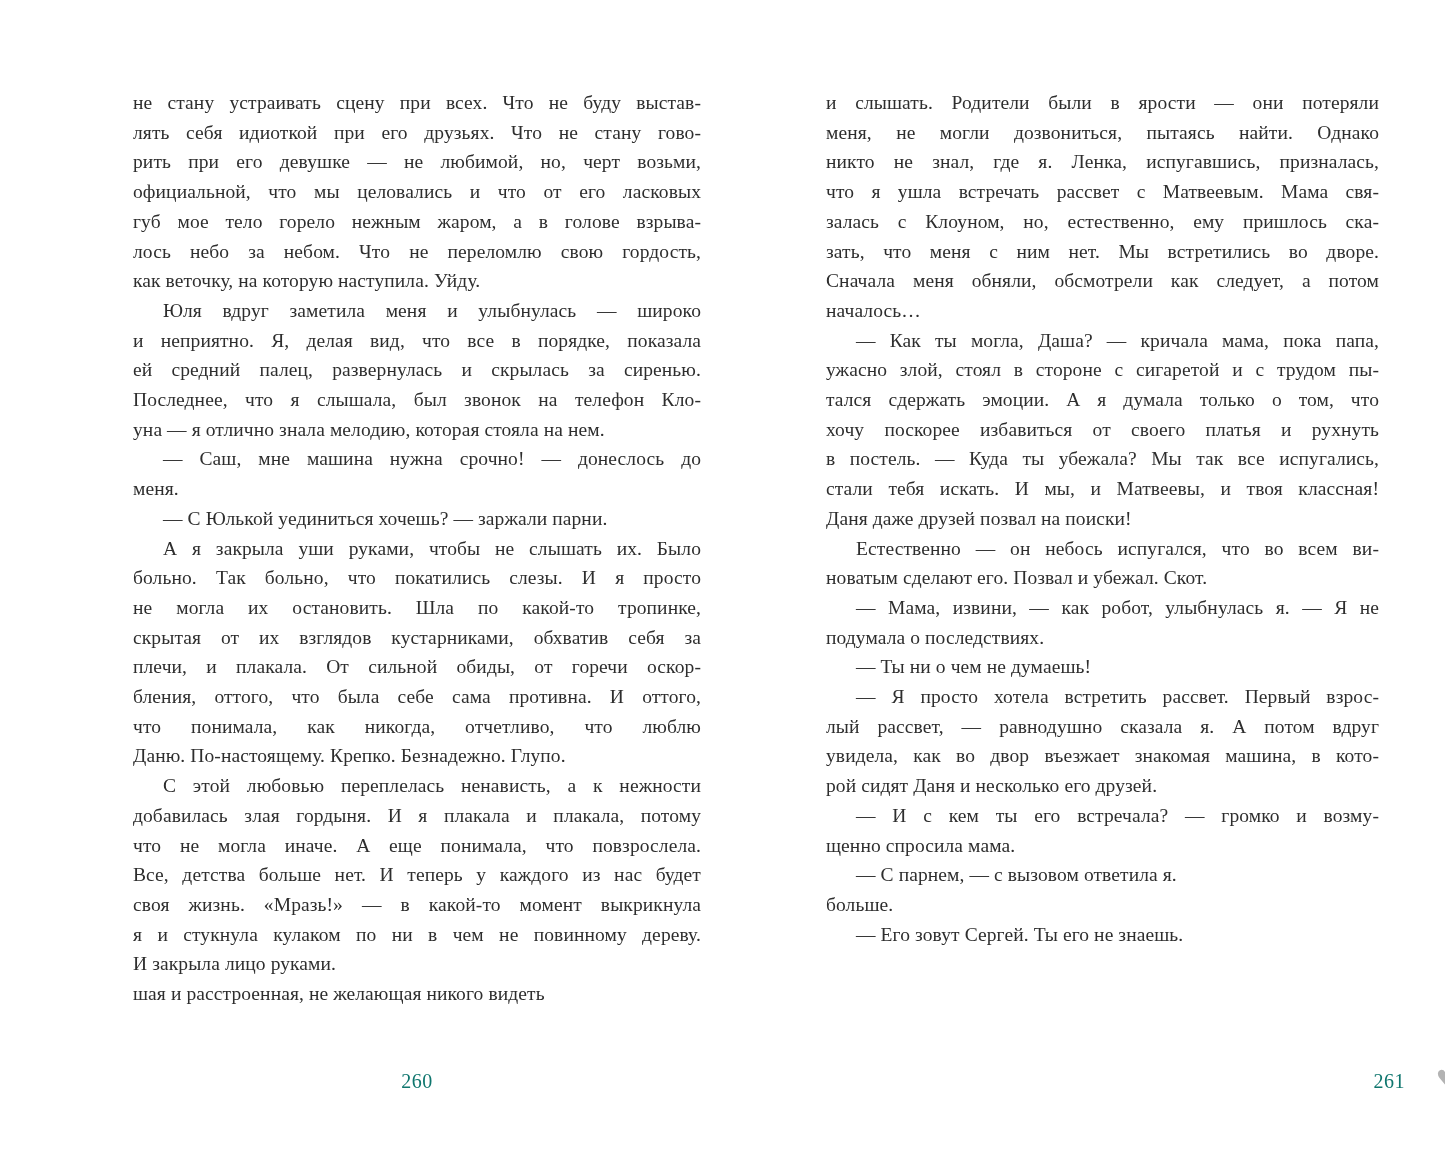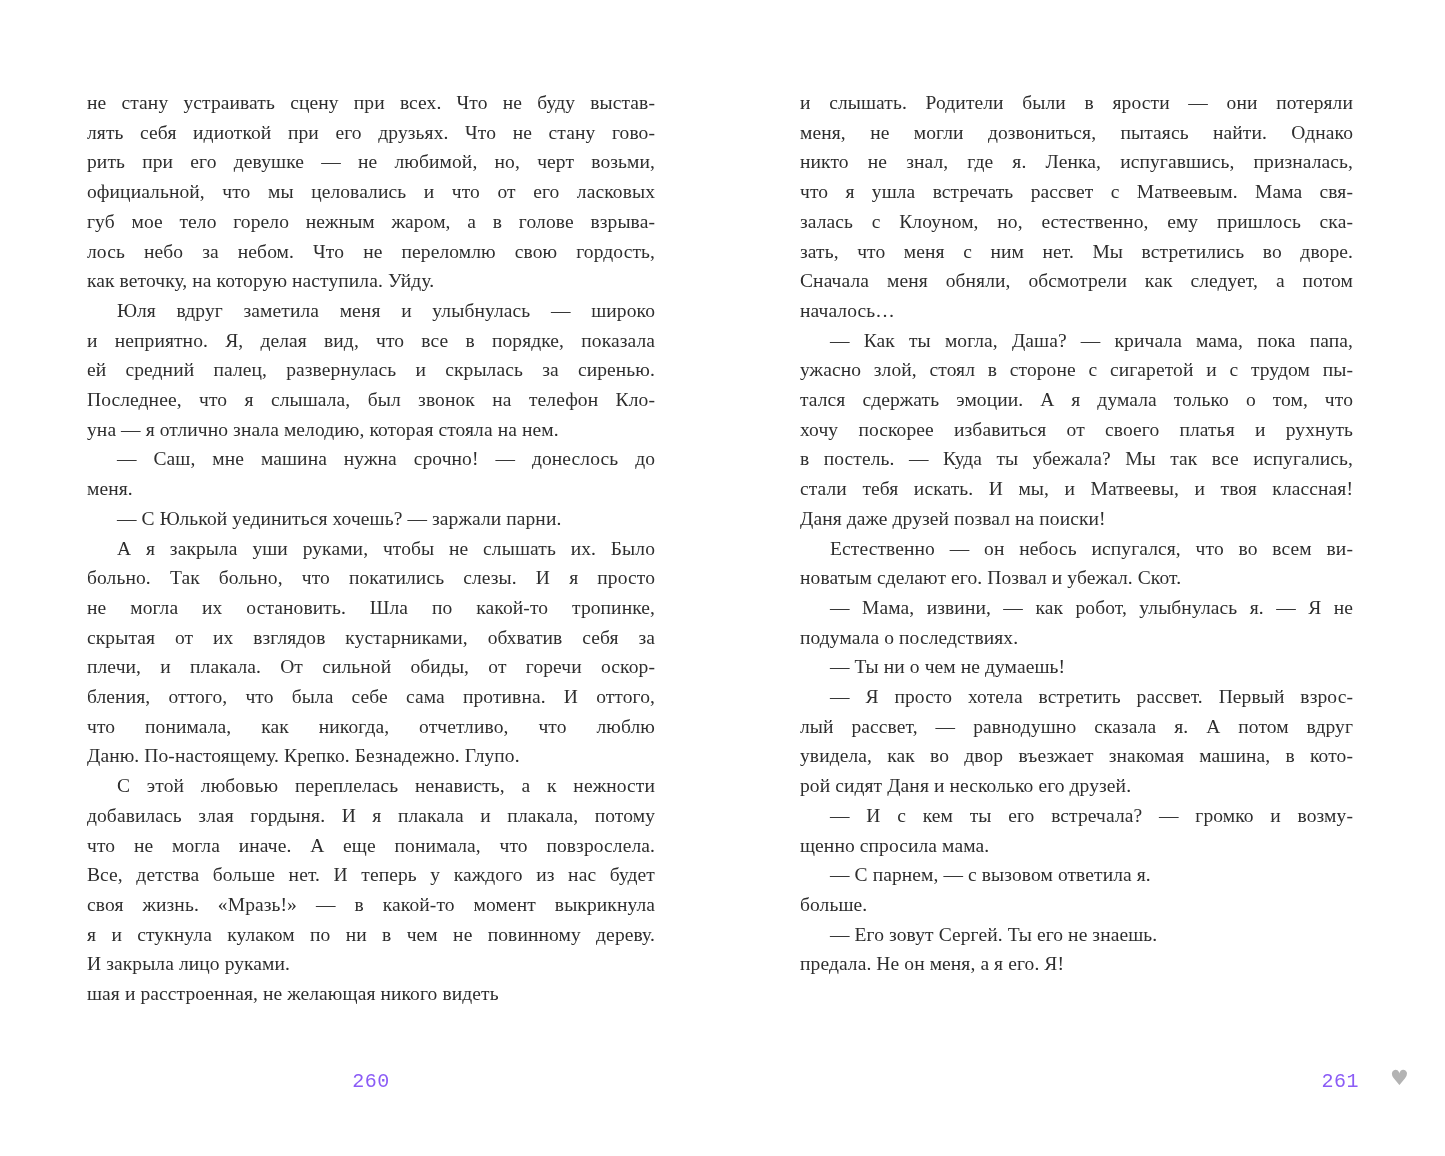--- a/index.html
+++ b/index.html
@@ -7,43 +7,43 @@
     padding: 0;
     background: #ffffff;
   }
   body {
     width: 1445px;
     height: 1156px;
     position: relative;
     overflow: hidden;
     font-family: "Liberation Serif", "DejaVu Serif", serif;
   }
-  .book-spread { position: absolute; inset: 0; }
+  .book-spread { position: absolute; inset: 0; margin-left: 46px; }
   .text-column {
     position: absolute;
     top: 88px;
     color: #2e2e2e;
   }
   #col-left  { left: 87px;  width: 568px; }
-  #col-right { left: 800px; width: 553px; }
+  #col-right { left: 780px; width: 553px; }
   .line {
     font-size: 19.5px;
     line-height: 29.7px;
     text-align: justify;
     text-align-last: justify;
     letter-spacing: 0.1px;
   }
   .line.indent  { text-indent: 30px; }
   .line.par-end { text-align-last: left; }
   .folio {
     position: absolute;
     top: 1070px;
-    font-family: Liberation Mono, monospace;
+    font-family: Liberation Serif, serif;
     font-size: 20px;
-    color: #8b5cf6;
+    color: #0f766e;
     text-align: center;
     letter-spacing: 0.5px;
   }
   #folio-left  { left: 87px;  width: 568px; }
   #folio-right { left: 806px; width: 553px; text-align: right; }
   .heart {
     position: absolute;
     left: 1390px;
     top: 1068px;
     font-family: "DejaVu Sans", sans-serif;
@@ -116,21 +116,20 @@
       <div class="line indent par-end">— Ты ни о чем не думаешь!</div>
       <div class="line indent">— Я просто хотела встретить рассвет. Первый взрос-</div>
       <div class="line">лый рассвет, — равнодушно сказала я. А потом вдруг</div>
       <div class="line">увидела, как во двор въезжает знакомая машина, в кото-</div>
       <div class="line par-end">рой сидят Даня и несколько его друзей.</div>
       <div class="line indent">— И с кем ты его встречала? — громко и возму-</div>
       <div class="line par-end">щенно спросила мама.</div>
       <div class="line indent par-end">— С парнем, — с вызовом ответила я.</div>
       <div class="line par-end">больше.</div>
       <div class="line indent par-end">— Его зовут Сергей. Ты его не знаешь.</div>
-      <div class="line par-end">предала. Не он меня, а я его. Я!</div>
     </div>
 
   <div class="folio" id="folio-left">260</div>
 
   <div class="folio" id="folio-right">261</div>
 
   <div class="heart">♥</div>
 
 </div>
 

